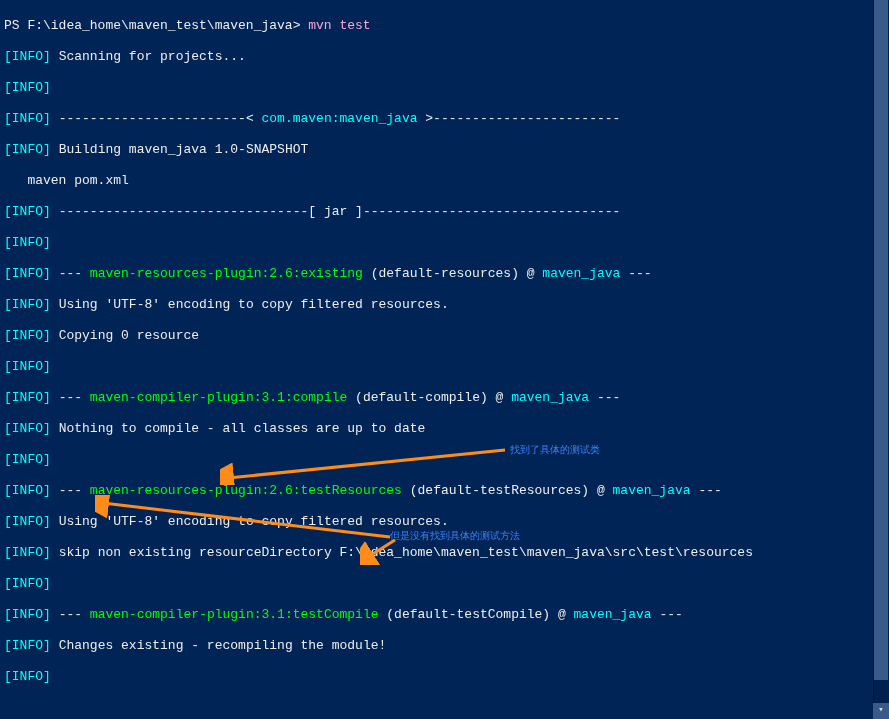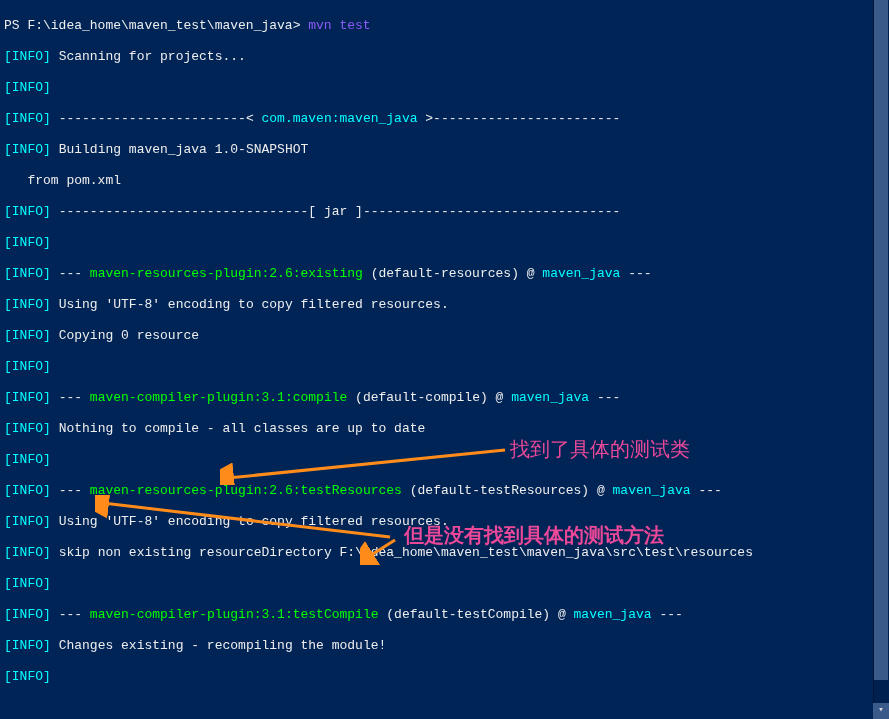--- a/index.html
+++ b/index.html
@@ -16,26 +16,26 @@
     padding: 2px 4px;
   }
   .terminal {
     white-space: pre;
     position: relative;
   }
   .line { display: block; }
   .white { color: #eeeeee; }
   .cyan { color: #00ffff; }
   .green { color: #00ff00; }
-  .yellow { color: #8b5cf6; }
+  .yellow { color: #f9a8d4; }
   .annotation {
     position: absolute;
-    color: #ec4899;
+    color: #3b82f6;
     font-family: "Microsoft YaHei", "SimSun", sans-serif;
-    font-size: 20px;
+    font-size: 10px;
     font-weight: 500;
   }
   .arrow {
     position: absolute;
     pointer-events: none;
   }
   .scrollbar {
     position: absolute;
     right: 0;
     top: 0;
@@ -68,21 +68,21 @@
 </style>
 </head>
 <body>
 
 <div class="terminal">
 <span class="line"><span class="white">PS F:\idea_home\maven_test\maven_java&gt; </span><span class="yellow">mvn test</span></span>
 <span class="line"><span class="cyan">[</span><span class="cyan">INFO</span><span class="cyan">]</span><span class="white"> Scanning for projects...</span></span>
 <span class="line"><span class="cyan">[</span><span class="cyan">INFO</span><span class="cyan">]</span></span>
 <span class="line"><span class="cyan">[</span><span class="cyan">INFO</span><span class="cyan">]</span><span class="white"> ------------------------&lt; </span><span class="cyan">com.maven:maven_java</span><span class="white"> &gt;------------------------</span></span>
 <span class="line"><span class="cyan">[</span><span class="cyan">INFO</span><span class="cyan">]</span><span class="white"> Building maven_java 1.0-SNAPSHOT</span></span>
-<span class="line"><span class="white">   from pom.xml</span></span>
+<span class="line"><span class="white">   maven pom.xml</span></span>
 <span class="line"><span class="cyan">[</span><span class="cyan">INFO</span><span class="cyan">]</span><span class="white"> --------------------------------[ </span><span class="white">jar</span><span class="white"> ]---------------------------------</span></span>
 <span class="line"><span class="cyan">[</span><span class="cyan">INFO</span><span class="cyan">]</span></span>
 <span class="line"><span class="cyan">[</span><span class="cyan">INFO</span><span class="cyan">]</span><span class="white"> --- </span><span class="green">maven-resources-plugin:2.6:existing</span><span class="white"> (default-resources) @ </span><span class="cyan">maven_java</span><span class="white"> ---</span></span>
 <span class="line"><span class="cyan">[</span><span class="cyan">INFO</span><span class="cyan">]</span><span class="white"> Using 'UTF-8' encoding to copy filtered resources.</span></span>
 <span class="line"><span class="cyan">[</span><span class="cyan">INFO</span><span class="cyan">]</span><span class="white"> Copying 0 resource</span></span>
 <span class="line"><span class="cyan">[</span><span class="cyan">INFO</span><span class="cyan">]</span></span>
 <span class="line"><span class="cyan">[</span><span class="cyan">INFO</span><span class="cyan">]</span><span class="white"> --- </span><span class="green">maven-compiler-plugin:3.1:compile</span><span class="white"> (default-compile) @ </span><span class="cyan">maven_java</span><span class="white"> ---</span></span>
 <span class="line"><span class="cyan">[</span><span class="cyan">INFO</span><span class="cyan">]</span><span class="white"> Nothing to compile - all classes are up to date</span></span>
 <span class="line"><span class="cyan">[</span><span class="cyan">INFO</span><span class="cyan">]</span></span>
 <span class="line"><span class="cyan">[</span><span class="cyan">INFO</span><span class="cyan">]</span><span class="white"> --- </span><span class="green">maven-resources-plugin:2.6:testResources</span><span class="white"> (default-testResources) @ </span><span class="cyan">maven_java</span><span class="white"> ---</span></span>
@@ -108,21 +108,21 @@
 
 
 
 
 
 
 
 </div>
 
 <div class="annotation" style="left:510px; top:442px;">找到了具体的测试类</div>
-<div class="annotation" style="left:404px; top:528px;font-weight:bold;">但是没有找到具体的测试方法</div>
+<div class="annotation" style="left:390px; top:528px;">但是没有找到具体的测试方法</div>
 
 <svg class="arrow" style="left:220px; top:440px;" width="290" height="45">
   <defs>
     <marker id="ah1" markerWidth="12" markerHeight="10" refX="2" refY="5" orient="auto">
       <polygon points="0,0 12,5 0,10" fill="#ff8c1a"></polygon>
     </marker>
   </defs>
   <line x1="285" y1="10" x2="8" y2="38" stroke="#ff8c1a" stroke-width="3" marker-end="url(#ah1)"></line>
 </svg>
 

